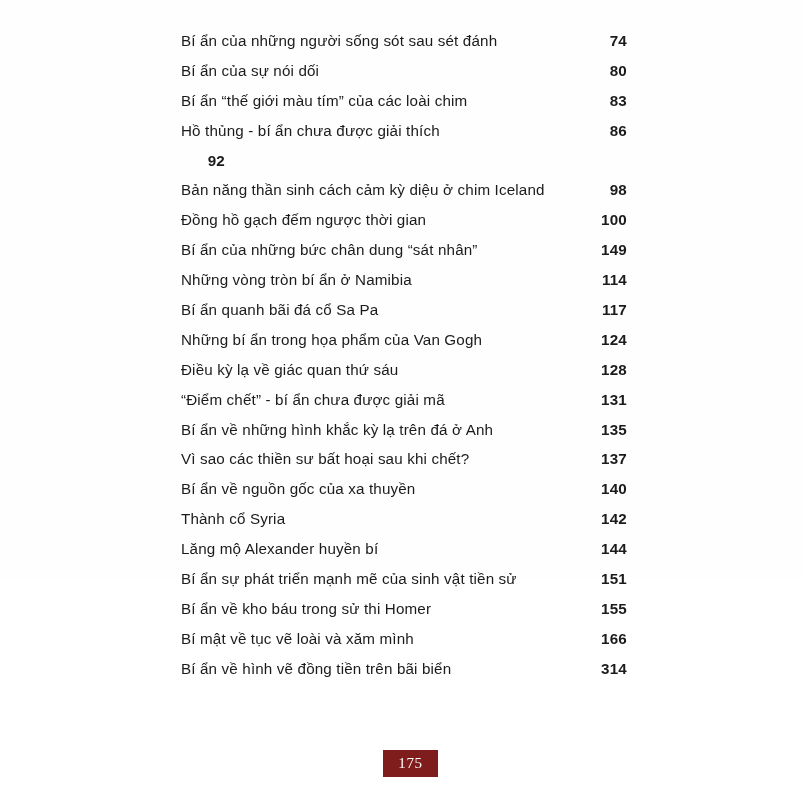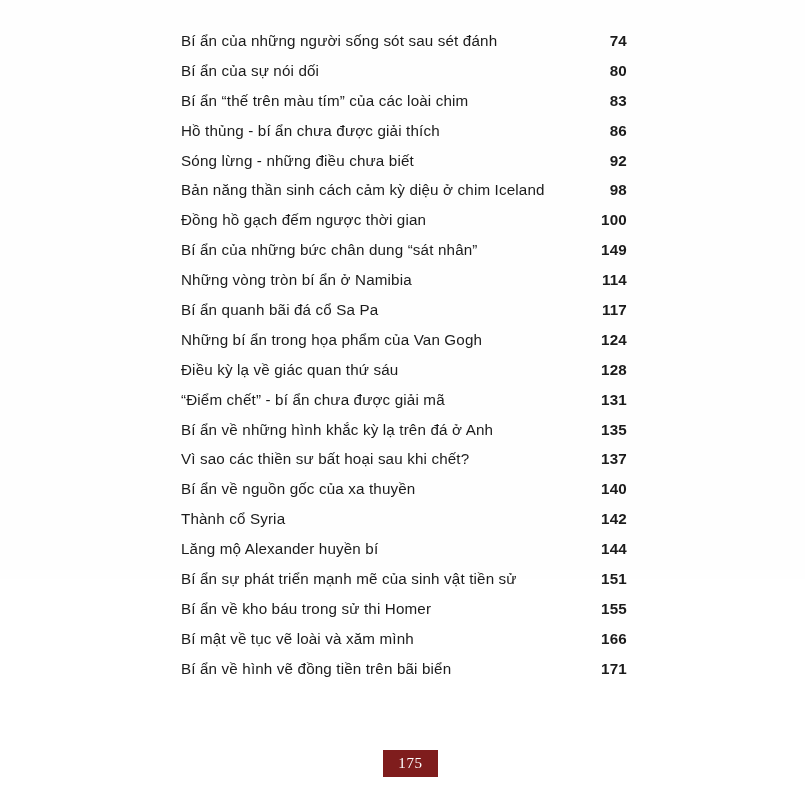--- a/index.html
+++ b/index.html
@@ -75,29 +75,28 @@
   <div class="toc-list">
       <div class="toc-entry">
         <span class="toc-title">Bí ẩn của những người sống sót sau sét đánh</span>
         <span class="toc-page">74</span>
       </div>
       <div class="toc-entry">
         <span class="toc-title">Bí ẩn của sự nói dối</span>
         <span class="toc-page">80</span>
       </div>
       <div class="toc-entry">
-        <span class="toc-title">Bí ẩn “thế trên màu tím” của các loài chim</span>
+        <span class="toc-title">Bí ẩn “thế giới màu tím” của các loài chim</span>
         <span class="toc-page">83</span>
       </div>
       <div class="toc-entry">
         <span class="toc-title">Hồ thủng - bí ẩn chưa được giải thích</span>
         <span class="toc-page">86</span>
       </div>
       <div class="toc-entry">
-        <span class="toc-title">Sóng lừng - những điều chưa biết</span>
         <span class="toc-page">92</span>
       </div>
       <div class="toc-entry">
         <span class="toc-title">Bản năng thần sinh cách cảm kỳ diệu ở chim Iceland</span>
         <span class="toc-page">98</span>
       </div>
       <div class="toc-entry">
         <span class="toc-title">Đồng hồ gạch đếm ngược thời gian</span>
         <span class="toc-page">100</span>
       </div>
@@ -152,21 +151,21 @@
       <div class="toc-entry">
         <span class="toc-title">Bí ẩn về kho báu trong sử thi Homer</span>
         <span class="toc-page">155</span>
       </div>
       <div class="toc-entry">
         <span class="toc-title">Bí mật về tục vẽ loài và xăm mình</span>
         <span class="toc-page">166</span>
       </div>
       <div class="toc-entry">
         <span class="toc-title">Bí ẩn về hình vẽ đồng tiền trên bãi biển</span>
-        <span class="toc-page">171</span>
+        <span class="toc-page">314</span>
       </div>
     </div>
 
   <div class="folio">
     <span class="folio-number">175</span>
   </div>
 
 </div>
 
 </body></html>

